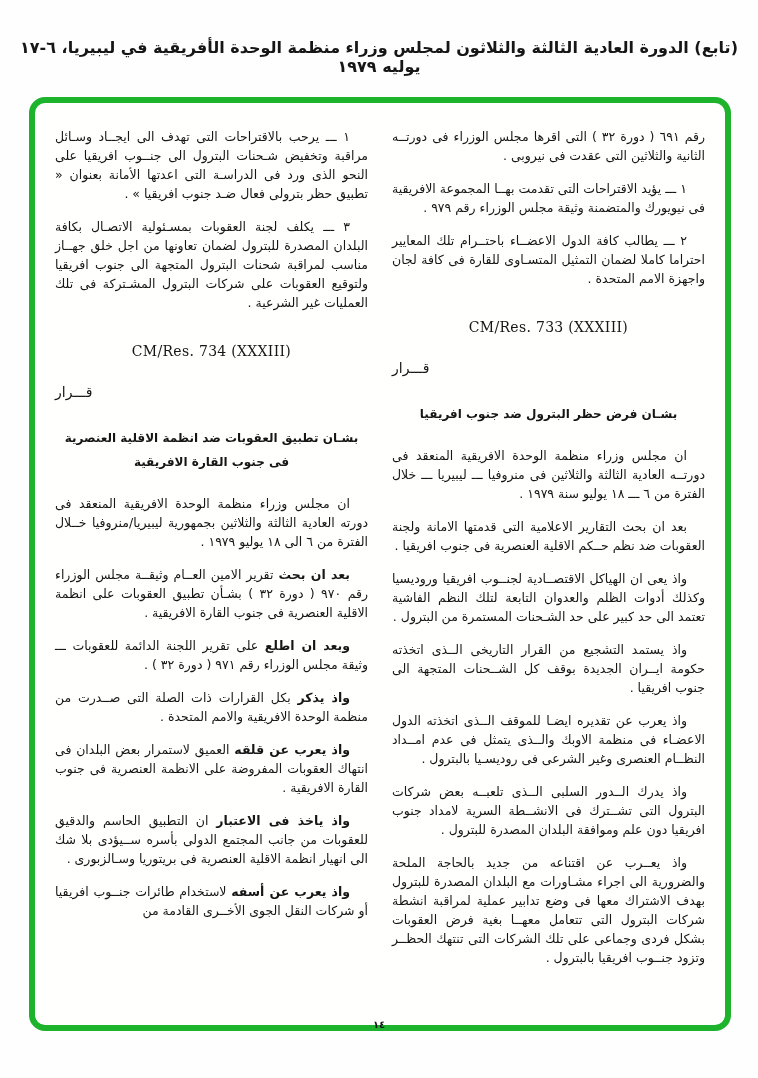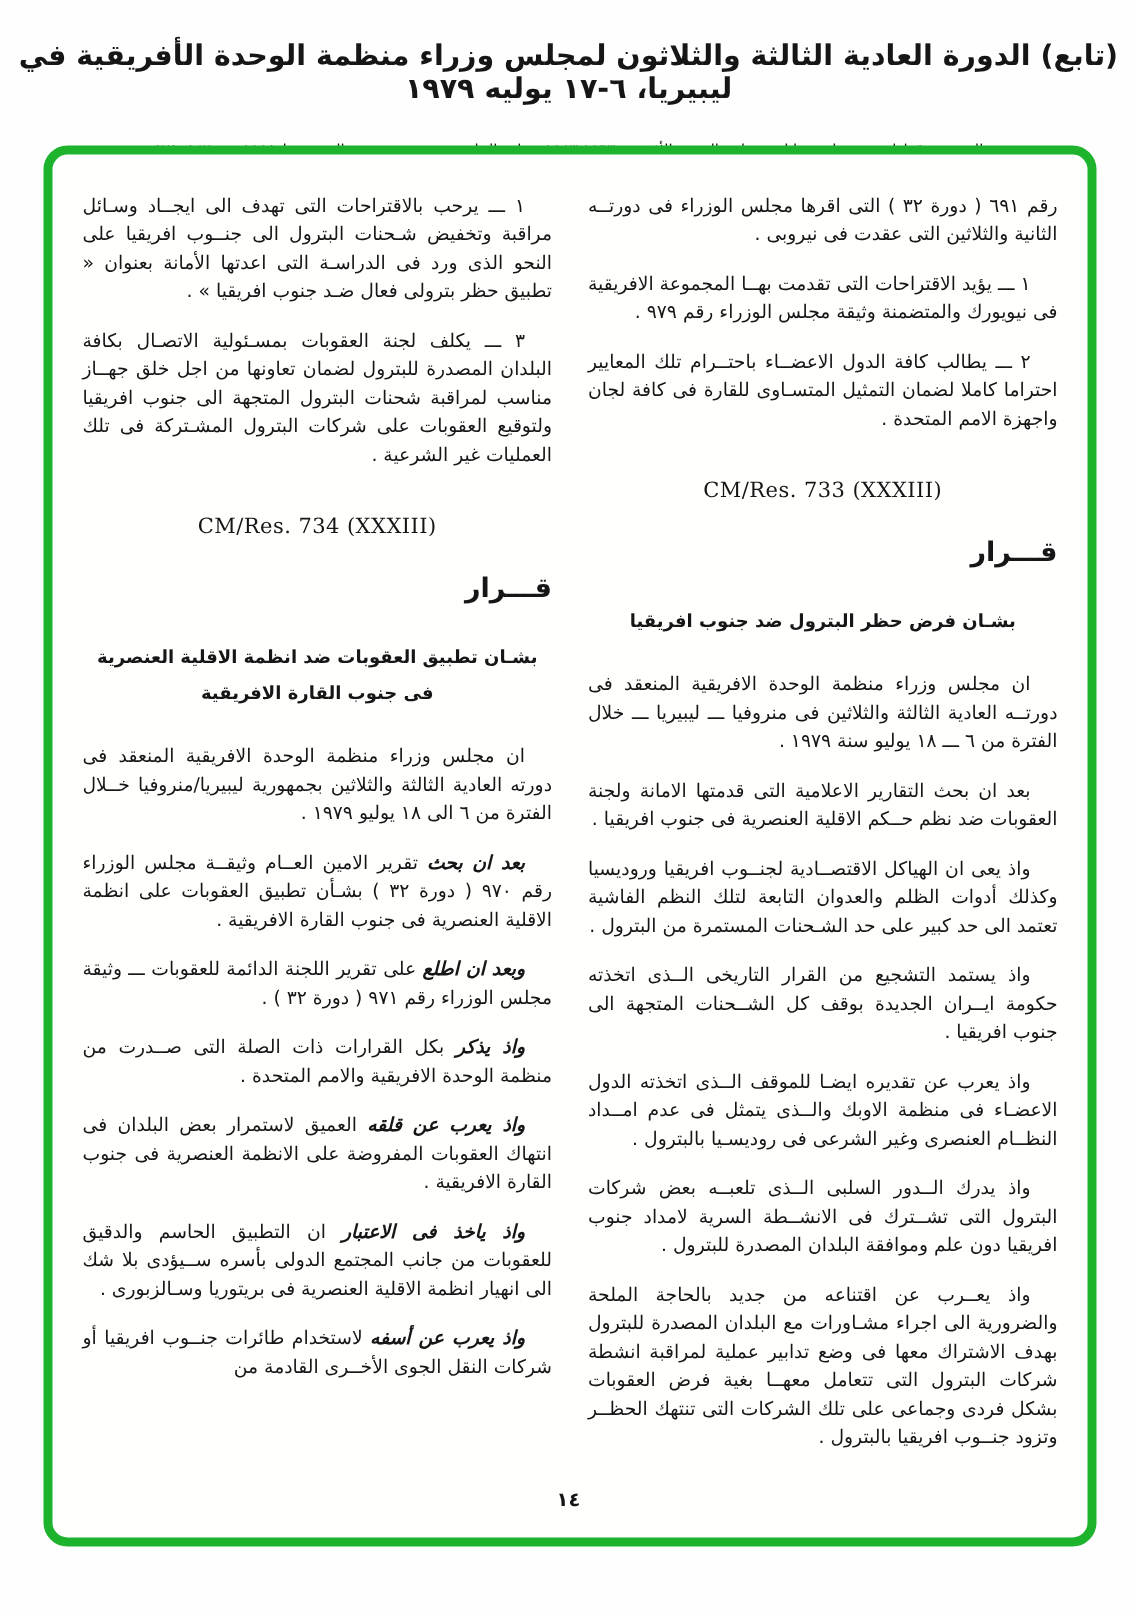--- a/index.html
+++ b/index.html
@@ -18,23 +18,24 @@
   }
   .page-header {
     position: absolute;
     top: 26px;
     left: 0;
     width: 100%;
     text-align: center;
     direction: rtl;
   }
   .header-line1 {
-    font-size: 19px;
+    font-size: 16px;
     font-weight: bold;
     letter-spacing: 0.2px;
+    margin-top: 12px;
   }
   .header-line2 {
     font-size: 10px;
     font-weight: normal;
     margin-top: 25px;
   }
   .content-box {
     position: absolute;
     left: 29px;
     top: 97px;
@@ -60,53 +61,52 @@
   }
   .para {
     margin: 0 0 14px 0;
     text-indent: 18px;
   }
   .para.flush {
     text-indent: 0;
   }
   .para b {
     font-weight: bold;
-    font-style: italic;
   }
   .ref {
     direction: ltr;
     text-align: center;
     font-family: "DejaVu Serif", serif;
     font-size: 14px;
     margin: 30px 0 22px 0;
     text-indent: 0;
     letter-spacing: 0.3px;
   }
   .res-title {
-    text-align: right;
-    font-weight: bold;
-    font-size: 18px;
+    text-align: left;
+    font-weight: normal;
+    font-size: 14px;
     margin: 0 0 24px 0;
     text-indent: 0;
   }
   .res-subtitle {
     text-align: center;
     font-weight: bold;
     font-size: 12px;
     line-height: 24px;
     margin: 0 0 20px 0;
     text-indent: 0;
   }
   .page-footer {
     position: absolute;
-    top: 993px;
+    top: 1019px;
     left: 0;
     width: 100%;
     text-align: center;
-    font-size: 13px;
+    font-size: 10px;
     font-weight: bold;
   }
 </style>
 </head>
 <body>
 
 <div class="page">
 
   <header class="page-header">
     <div class="header-line1">(تابع) الدورة العادية الثالثة والثلاثون لمجلس وزراء منظمة الوحدة الأفريقية في ليبيريا، ٦-١٧ يوليه ١٩٧٩</div>

